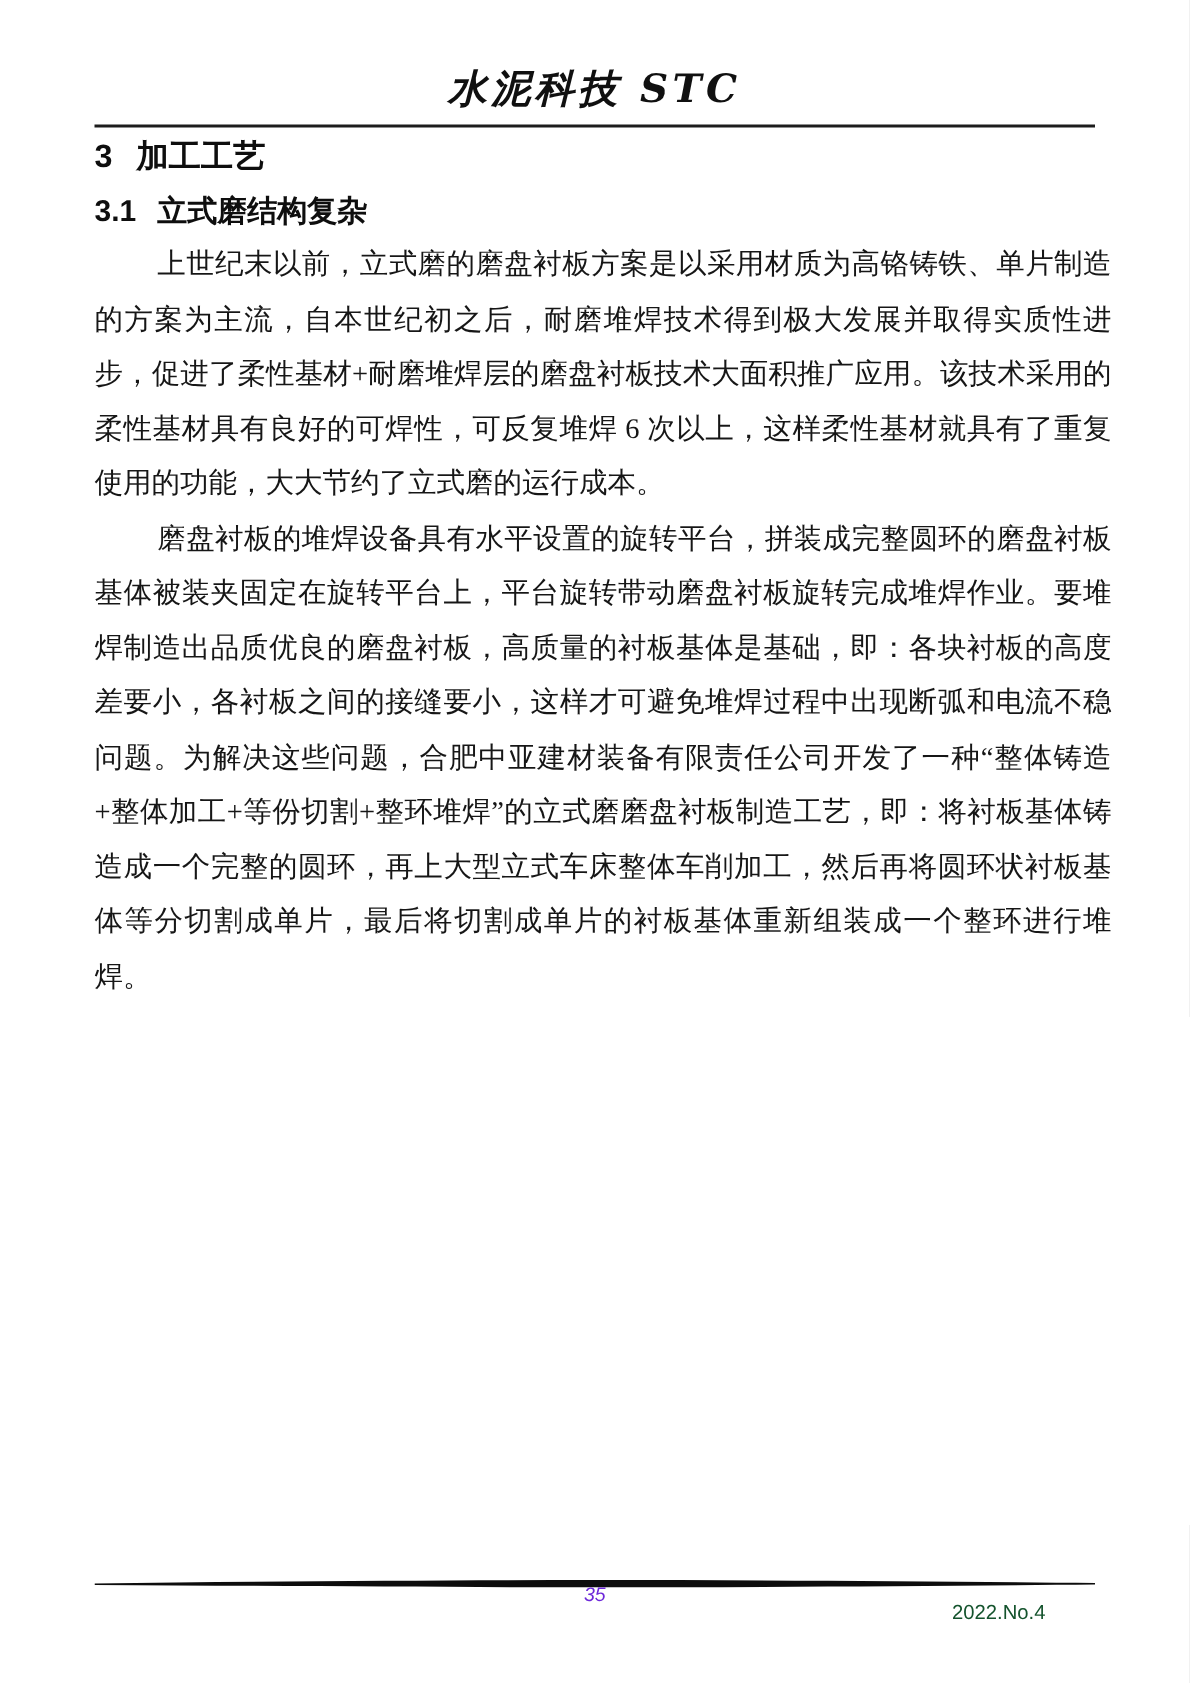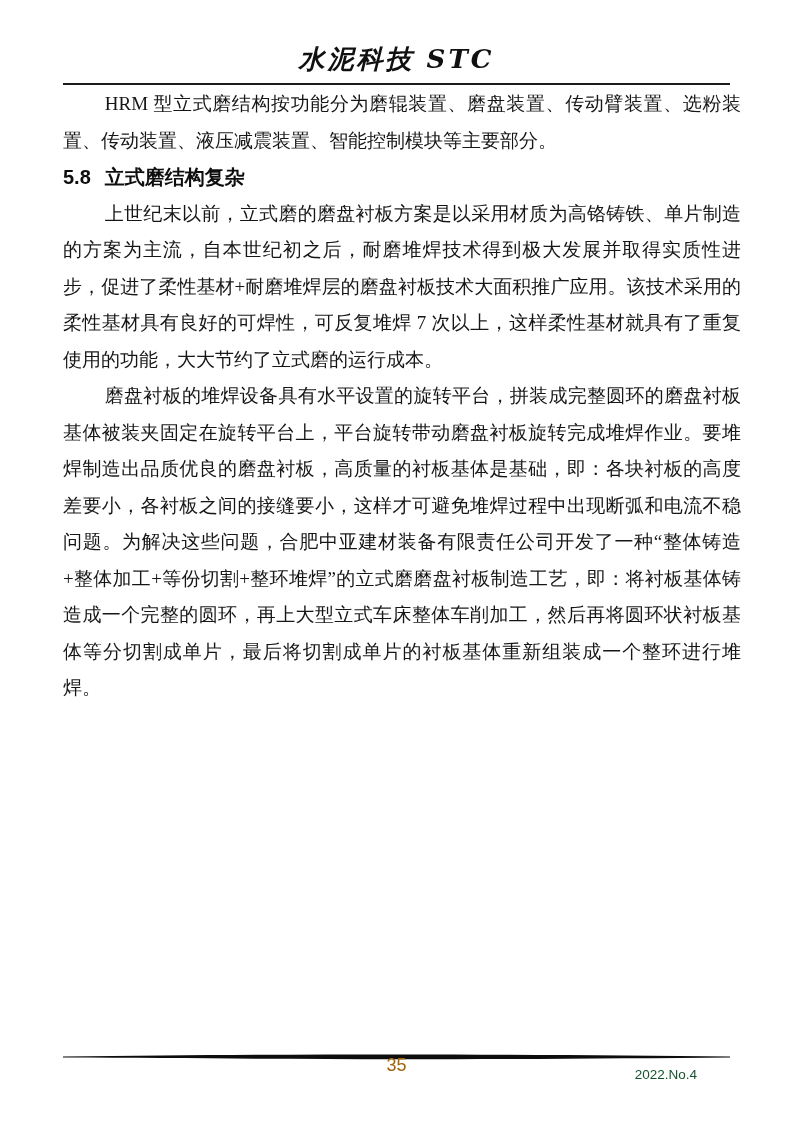--- a/index.html
+++ b/index.html
@@ -76,22 +76,23 @@
     width: 667px;
     height: 6px;
   }
   .page-number {
     position: absolute;
     top: 1055px;
     left: 0;
     width: 100%;
     text-align: center;
     font-family: "Liberation Sans", "DejaVu Sans", sans-serif;
-    font-size: 18px;
-    color: #a16207;
+    font-size: 13px;
+    color: #6d28d9;
+    font-style: italic;
   }
   .issue-label {
     position: absolute;
     top: 1055px;
     right: 96px;
     font-family: "Liberation Sans", "DejaVu Sans", sans-serif;
     font-size: 13.5px;
     color: #14532d;
     margin-top: 12px;
   }
@@ -100,27 +101,27 @@
 <body>
 
 <div id="page">
 
   <div class="journal-title">水泥科技 STC</div>
   <div class="head-rule"></div>
 
   <div class="body-text">
 
 
-    <p class="para-indent">HRM 型立式磨结构按功能分为磨辊装置、磨盘装置、传动臂装置、选粉装置、传动装置、液压减震装置、智能控制模块等主要部分。</p>
+
+    <h2 class="heading1"><span class="heading-num">3</span><span>加工工艺</span></h2>
 
 
+    <h3 class="heading2"><span class="heading-num">3.1</span><span>立式磨结构复杂</span></h3>
 
-    <h3 class="heading2"><span class="heading-num">5.8</span><span>立式磨结构复杂</span></h3>
-
-    <p class="para-indent">上世纪末以前，立式磨的磨盘衬板方案是以采用材质为高铬铸铁、单片制造的方案为主流，自本世纪初之后，耐磨堆焊技术得到极大发展并取得实质性进步，促进了柔性基材+耐磨堆焊层的磨盘衬板技术大面积推广应用。该技术采用的柔性基材具有良好的可焊性，可反复堆焊 7 次以上，这样柔性基材就具有了重复使用的功能，大大节约了立式磨的运行成本。</p>
+    <p class="para-indent">上世纪末以前，立式磨的磨盘衬板方案是以采用材质为高铬铸铁、单片制造的方案为主流，自本世纪初之后，耐磨堆焊技术得到极大发展并取得实质性进步，促进了柔性基材+耐磨堆焊层的磨盘衬板技术大面积推广应用。该技术采用的柔性基材具有良好的可焊性，可反复堆焊 6 次以上，这样柔性基材就具有了重复使用的功能，大大节约了立式磨的运行成本。</p>
 
     <p class="para-indent">磨盘衬板的堆焊设备具有水平设置的旋转平台，拼装成完整圆环的磨盘衬板基体被装夹固定在旋转平台上，平台旋转带动磨盘衬板旋转完成堆焊作业。要堆焊制造出品质优良的磨盘衬板，高质量的衬板基体是基础，即：各块衬板的高度差要小，各衬板之间的接缝要小，这样才可避免堆焊过程中出现断弧和电流不稳问题。为解决这些问题，合肥中亚建材装备有限责任公司开发了一种“整体铸造+整体加工+等份切割+整环堆焊”的立式磨磨盘衬板制造工艺，即：将衬板基体铸造成一个完整的圆环，再上大型立式车床整体车削加工，然后再将圆环状衬板基体等分切割成单片，最后将切割成单片的衬板基体重新组装成一个整环进行堆焊。</p>
 
   </div>
 
   <div class="foot-rule">
     <svg width="667" height="6" viewBox="0 0 667 6" xmlns="http://www.w3.org/2000/svg">
       <path d="M0,2.6 C 120,1.2 230,0.4 335,0.4 C 445,0.4 570,1.4 667,2.4 L667,3.4 C 570,4.2 445,5.2 335,5.2 C 230,5.2 120,4.2 0,3.6 Z" fill="#0d0d0d"></path>
     </svg>
   </div>

